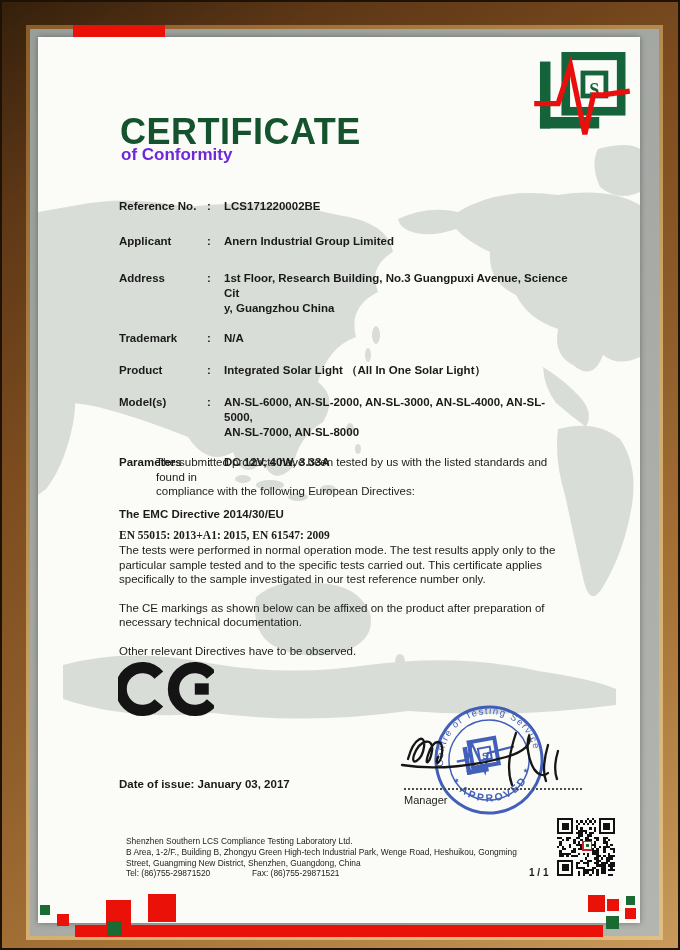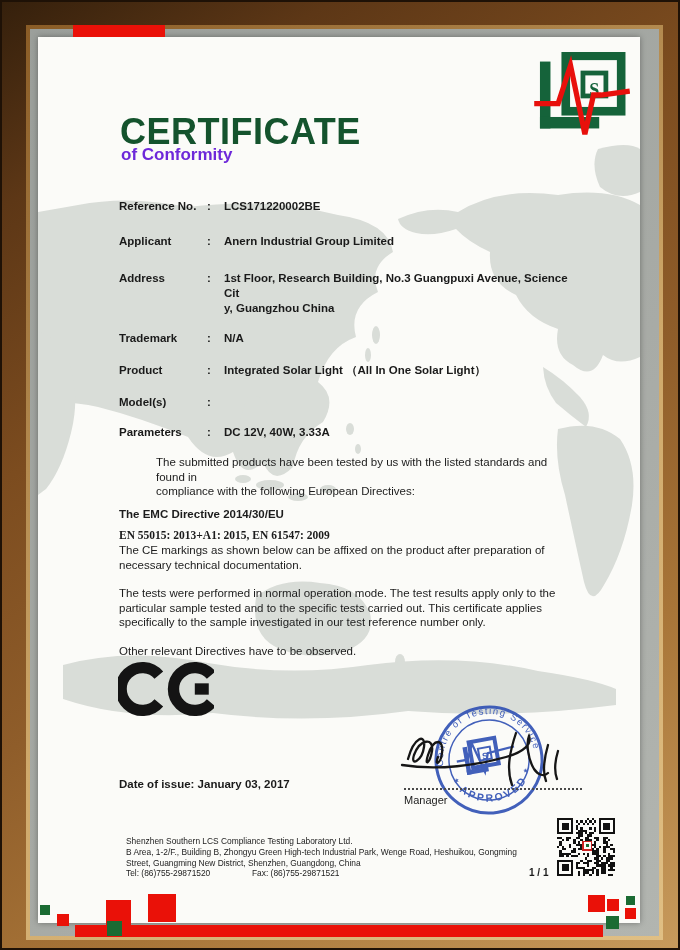--- a/index.html
+++ b/index.html
@@ -129,38 +129,40 @@
               <span class="fval">N/A</span>
         </div>
         <div class="frow">
           <span class="flabel">Product</span>
               <span class="fsep">:</span>
               <span class="fval">Integrated Solar Light （All In One Solar Light）</span>
         </div>
         <div class="frow mb15">
           <span class="flabel">Model(s)</span>
               <span class="fsep">:</span>
+              <span class="fval">AN-SL-6000, AN-SL-2000, AN-SL-3000, AN-SL-4000, AN-SL-5000,
+AN-SL-7000, AN-SL-8000</span>
         </div>
         <div class="frow">
           <span class="flabel">Parameters</span>
               <span class="fsep">:</span>
               <span class="fval">DC 12V, 40W, 3.33A</span>
         </div>
       </div>
 
       <div class="bodytext">
         <p class="para mb8">The submitted products have been tested by us with the listed standards and found in
 compliance with the following European Directives:</p>
         <p class="para bold mb7">The EMC Directive 2014/30/EU</p>
         <p class="para bold mb0">EN 55015: 2013+A1: 2015, EN 61547: 2009</p>
-        <p class="para">The CE markings as shown below can be affixed on the product after preparation of
-necessary technical documentation.</p>
         <p class="para">The tests were performed in normal operation mode. The test results apply only to the
 particular sample tested and to the specific tests carried out. This certificate applies
 specifically to the sample investigated in our test reference number only.</p>
+        <p class="para">The CE markings as shown below can be affixed on the product after preparation of
+necessary technical documentation.</p>
         <p class="para">Other relevant Directives have to be observed.</p>
       </div>
 
       <svg class="ce" viewBox="0 0 110 64">
         <path d="M46.8,16.2 A24.5,24.5 0 1 0 46.8,47.8" fill="none" stroke="#141414" stroke-width="13"></path>
         <path d="M106.8,16.2 A24.5,24.5 0 1 0 106.8,47.8" fill="none" stroke="#141414" stroke-width="13"></path>
         <path d="M88,32 H104" fill="none" stroke="#141414" stroke-width="13"></path>
       </svg>
 
       <div class="date">Date of issue: January 03, 2017</div>

